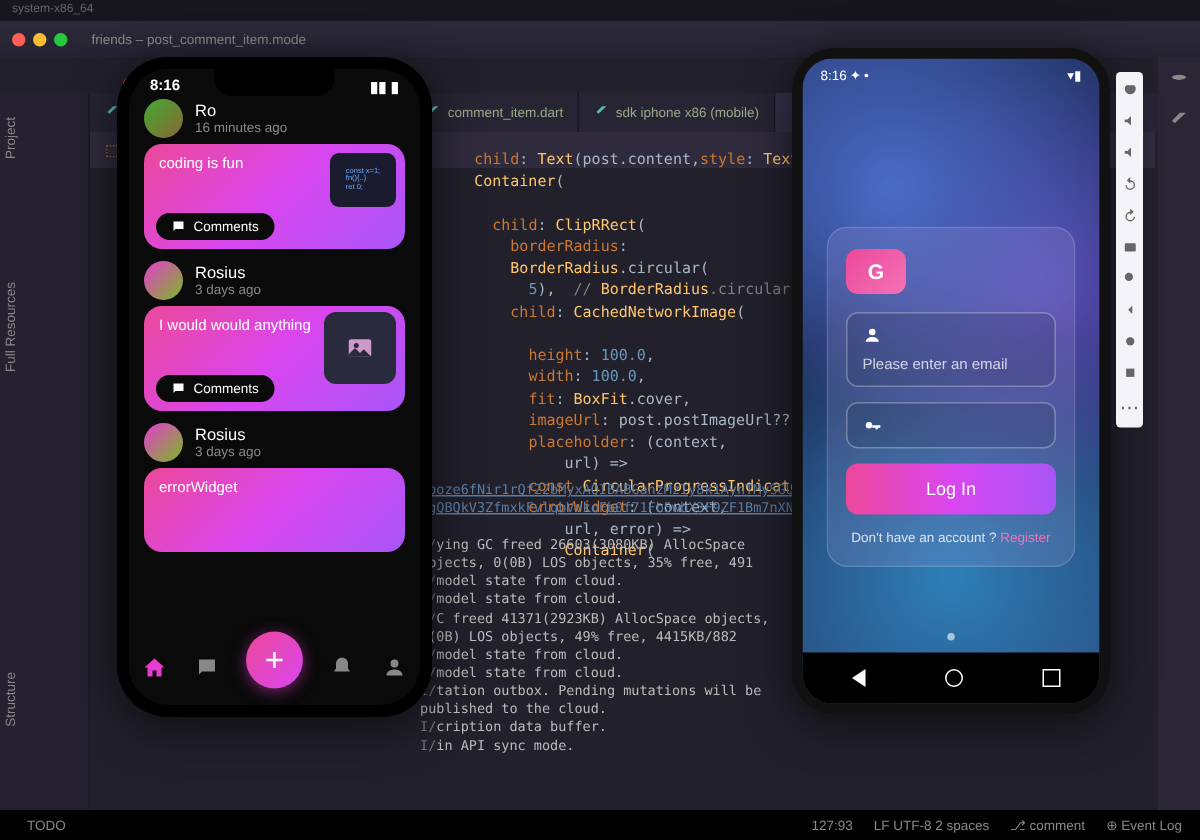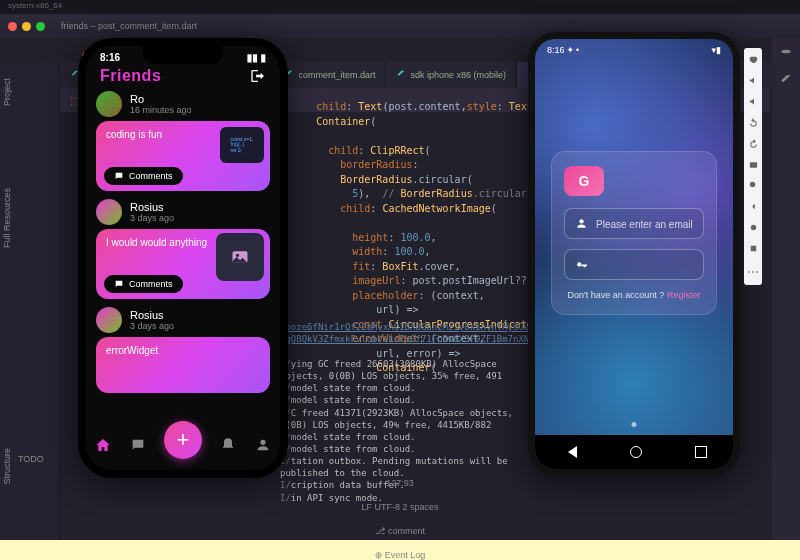--- a/index.html
+++ b/index.html
@@ -21,21 +21,21 @@
 .ide-tab svg { width:10px; height:10px; }
 .ide-sidebar { position:absolute; top:64px; left:0; width:60px; bottom:20px; background:#252130; border-right:1px solid #1a1824; font-size:8px; padding:4px; color:#777; }
 .ide-sidebar .fold { writing-mode: vertical-rl; transform: rotate(180deg); font-size:9px; padding:6px 0; color:#888; position:absolute; left:2px; }
 .ide-code { position:absolute; top:90px; left:280px; right:280px; font-family: ui-monospace,Consolas,monospace; font-size:10px; line-height:1.45; color:#a9b7c6; white-space:pre; }
 .kw{color:#cc7832}.str{color:#6a8759}.cls{color:#ffc66d}.num{color:#6897bb}.cmt{color:#808080}
 .ide-search { position:absolute; top:64px; left:60px; right:30px; height:24px; background:#2f2b3d; display:flex; align-items:center; font-size:10px; padding:0 10px; gap:8px; color:#cc7832; }
 .ide-search input { background:#3a3648; border:none; color:#ccc; font-size:10px; padding:2px 6px; width:120px; }
 .hash { position:absolute; left:280px; right:280px; top:300px; font-family:ui-monospace,monospace; font-size:9px; color:#5b7ea5; text-decoration:underline; line-height:1.3; }
 .console { position:absolute; left:280px; right:280px; top:340px; font-family:ui-monospace,monospace; font-size:9px; color:#bbb; line-height:1.35; }
 .console .pre{color:#777}
-.ide-status { position:absolute; bottom:0; left:0; right:0; height:20px; background:#fef9c3; display:flex; align-items:center; justify-content:flex-end; gap:14px; font-size:9px; color:#888; padding:0 12px;flex-direction:column; }
+.ide-status { position:absolute; bottom:0; left:0; right:0; height:20px; background:#000000; display:flex; align-items:center; justify-content:flex-end; gap:14px; font-size:9px; color:#888; padding:0 12px; }
 .right-gutter { position:absolute; top:38px; right:0; width:28px; bottom:20px; background:#2a2636; display:flex; flex-direction:column; align-items:center; gap:12px; padding-top:10px; }
 .right-gutter svg{ width:14px;height:14px; fill:#888; }
 
 
 .phone { position:absolute; border-radius:34px; background:#000; box-shadow:0 6px 30px rgba(0,0,0,.6); }
 .phone-ios { top:38px; left:78px; width:210px; height:440px; padding:8px; }
 .notch { position:absolute; top:8px; left:50%; transform:translateX(-50%); width:80px; height:18px; background:#000; border-radius:0 0 12px 12px; z-index:5; }
 .ios-screen { width:100%; height:100%; background:#0a0a0a; border-radius:26px; overflow:hidden; position:relative; color:#fff; }
 .ios-status { display:flex; justify-content:space-between; padding:6px 14px 2px; font-size:10px; font-weight:600; }
 .ios-header { display:flex; align-items:center; justify-content:space-between; padding:2px 14px 6px; }
@@ -64,21 +64,21 @@
 .and-screen { width:100%; height:100%; border-radius:20px; overflow:hidden; position:relative;
   background: radial-gradient(circle at 30% 20%, #4a6bc5 0%, transparent 40%),
               radial-gradient(circle at 80% 35%, #5b4db8 0%, transparent 45%),
               radial-gradient(circle at 50% 80%, #2e7fb8 0%, transparent 50%),
               linear-gradient(160deg,#2a3e7a 0%,#1f2d5a 50%,#2b4a7a 100%);
 }
 .and-status { display:flex; justify-content:space-between; padding:6px 12px; font-size:9px; color:#fff; }
 .and-status .pill{ display:flex; gap:2px; align-items:center;}
 .login-card { margin:90px 16px 0; background:rgba(180,160,220,.18); backdrop-filter:blur(8px); border-radius:14px; padding:14px 12px; border:1px solid rgba(255,255,255,.15); }
 .g-chip { width:40px; height:30px; border-radius:8px; background:linear-gradient(135deg,#ec4899,#f472b6); display:flex; align-items:center; justify-content:center; color:#fff; font-weight:700; font-size:14px; margin-bottom:12px; }
-.login-field { display:flex; align-items:flex-end; gap:8px; border:1px solid rgba(255,255,255,.3); border-radius:8px; padding:8px 10px; margin-bottom:10px; background:rgba(0,0,0,.1); }
+.login-field { display:flex; align-items:flex-start; gap:8px; border:1px solid rgba(255,255,255,.3); border-radius:8px; padding:8px 10px; margin-bottom:10px; background:rgba(0,0,0,.1);flex-direction:column; }
 .login-field svg{width:13px;height:13px;fill:#fff}
 .login-field .ph { font-size:10px; color:rgba(255,255,255,.75); }
 .login-btn { background:linear-gradient(90deg,#ec4899,#d946ef,#a855f7); border-radius:8px; padding:10px; text-align:center; color:#fff; font-size:12px; margin-top:2px; }
 .login-footer { text-align:center; font-size:9px; color:rgba(255,255,255,.8); margin-top:10px; }
 .login-footer .reg{ color:#f472b6; }
 .and-nav { position:absolute; bottom:0; left:0; right:0; height:34px; background:#000; display:flex; justify-content:space-around; align-items:center; }
 .and-nav .shape { width:12px; height:12px; border:1.5px solid #fff; }
 .and-nav .tri { width:0;height:0;border:6px solid transparent;border-right:9px solid #fff; }
 .and-nav .circ { border-radius:50%; }
 .and-dot { position:absolute; bottom:42px; left:50%; transform:translateX(-50%); width:5px; height:5px; border-radius:50%; background:#fff; opacity:.6; }
@@ -97,21 +97,21 @@
 <div class="ide-bg">
   <div class="top-extra">
       <span>system-x86_64</span>
     </div>
   <div class="ide-top" style="margin-top:14px;height:24px">
     <div class="traffic">
       <div class="dot r"></div>
         <div class="dot y"></div>
         <div class="dot g"></div>
     </div>
-    <span>friends – post_comment_item.dart</span>
+    <span>friends – post_comment_item.mode</span>
   </div>
 
   <div class="sim-label" style="top:46px">
     <div class="traffic">
         <div class="dot r"></div>
         <div class="dot y"></div>
         <div class="dot g"></div>
       </div>
     <div>
       <div style="color:#bbb">iPhone 12 Pro Max</div>
@@ -209,26 +209,20 @@
     <span>⊕ <span>Event Log</span></span>
   </div>
 </div>
 
 <div class="phone phone-ios">
   <div class="notch"></div>
   <div class="ios-screen">
     <div class="ios-status">
       <span>8:16</span>
       <span>▮▮ ▮</span>
-    </div>
-    <div class="ios-header">
-      <span class="title">Friends</span>
-      <svg viewBox="0 0 24 24">
-          <path d="M16 17l5-5-5-5v3H9v4h7v3zM4 5h8V3H4c-1.1 0-2 .9-2 2v14c0 1.1.9 2 2 2h8v-2H4V5z"></path>
-        </svg>
     </div>
     <div id="feed-list">
         <div class="post">
           <div class="post-head">
             <div class="avatar "></div>
             <div>
               <div class="name">Ro</div>
               <div class="time">16 minutes ago</div>
             </div>
           </div>
@@ -313,20 +307,21 @@
             <path d="M4 20c0-4 4-6 8-6s8 2 8 6z"></path>
           </svg>
         <span class="ph">Please enter an email</span>
       </div>
       <div class="login-field">
         <svg viewBox="0 0 24 24">
             <circle cx="8" cy="12" r="4"></circle>
             <path d="M12 12h10v3h-3v2h-3v-2h-4z"></path>
           </svg>
       </div>
+      <div class="login-btn">Log In</div>
       <div class="login-footer">
         <span>Don't have an account ?</span>
         <span class="reg">Register</span>
       </div>
     </div>
     <div class="and-dot"></div>
     <div class="and-nav">
       <div class="tri"></div>
       <div class="shape circ"></div>
       <div class="shape"></div>

